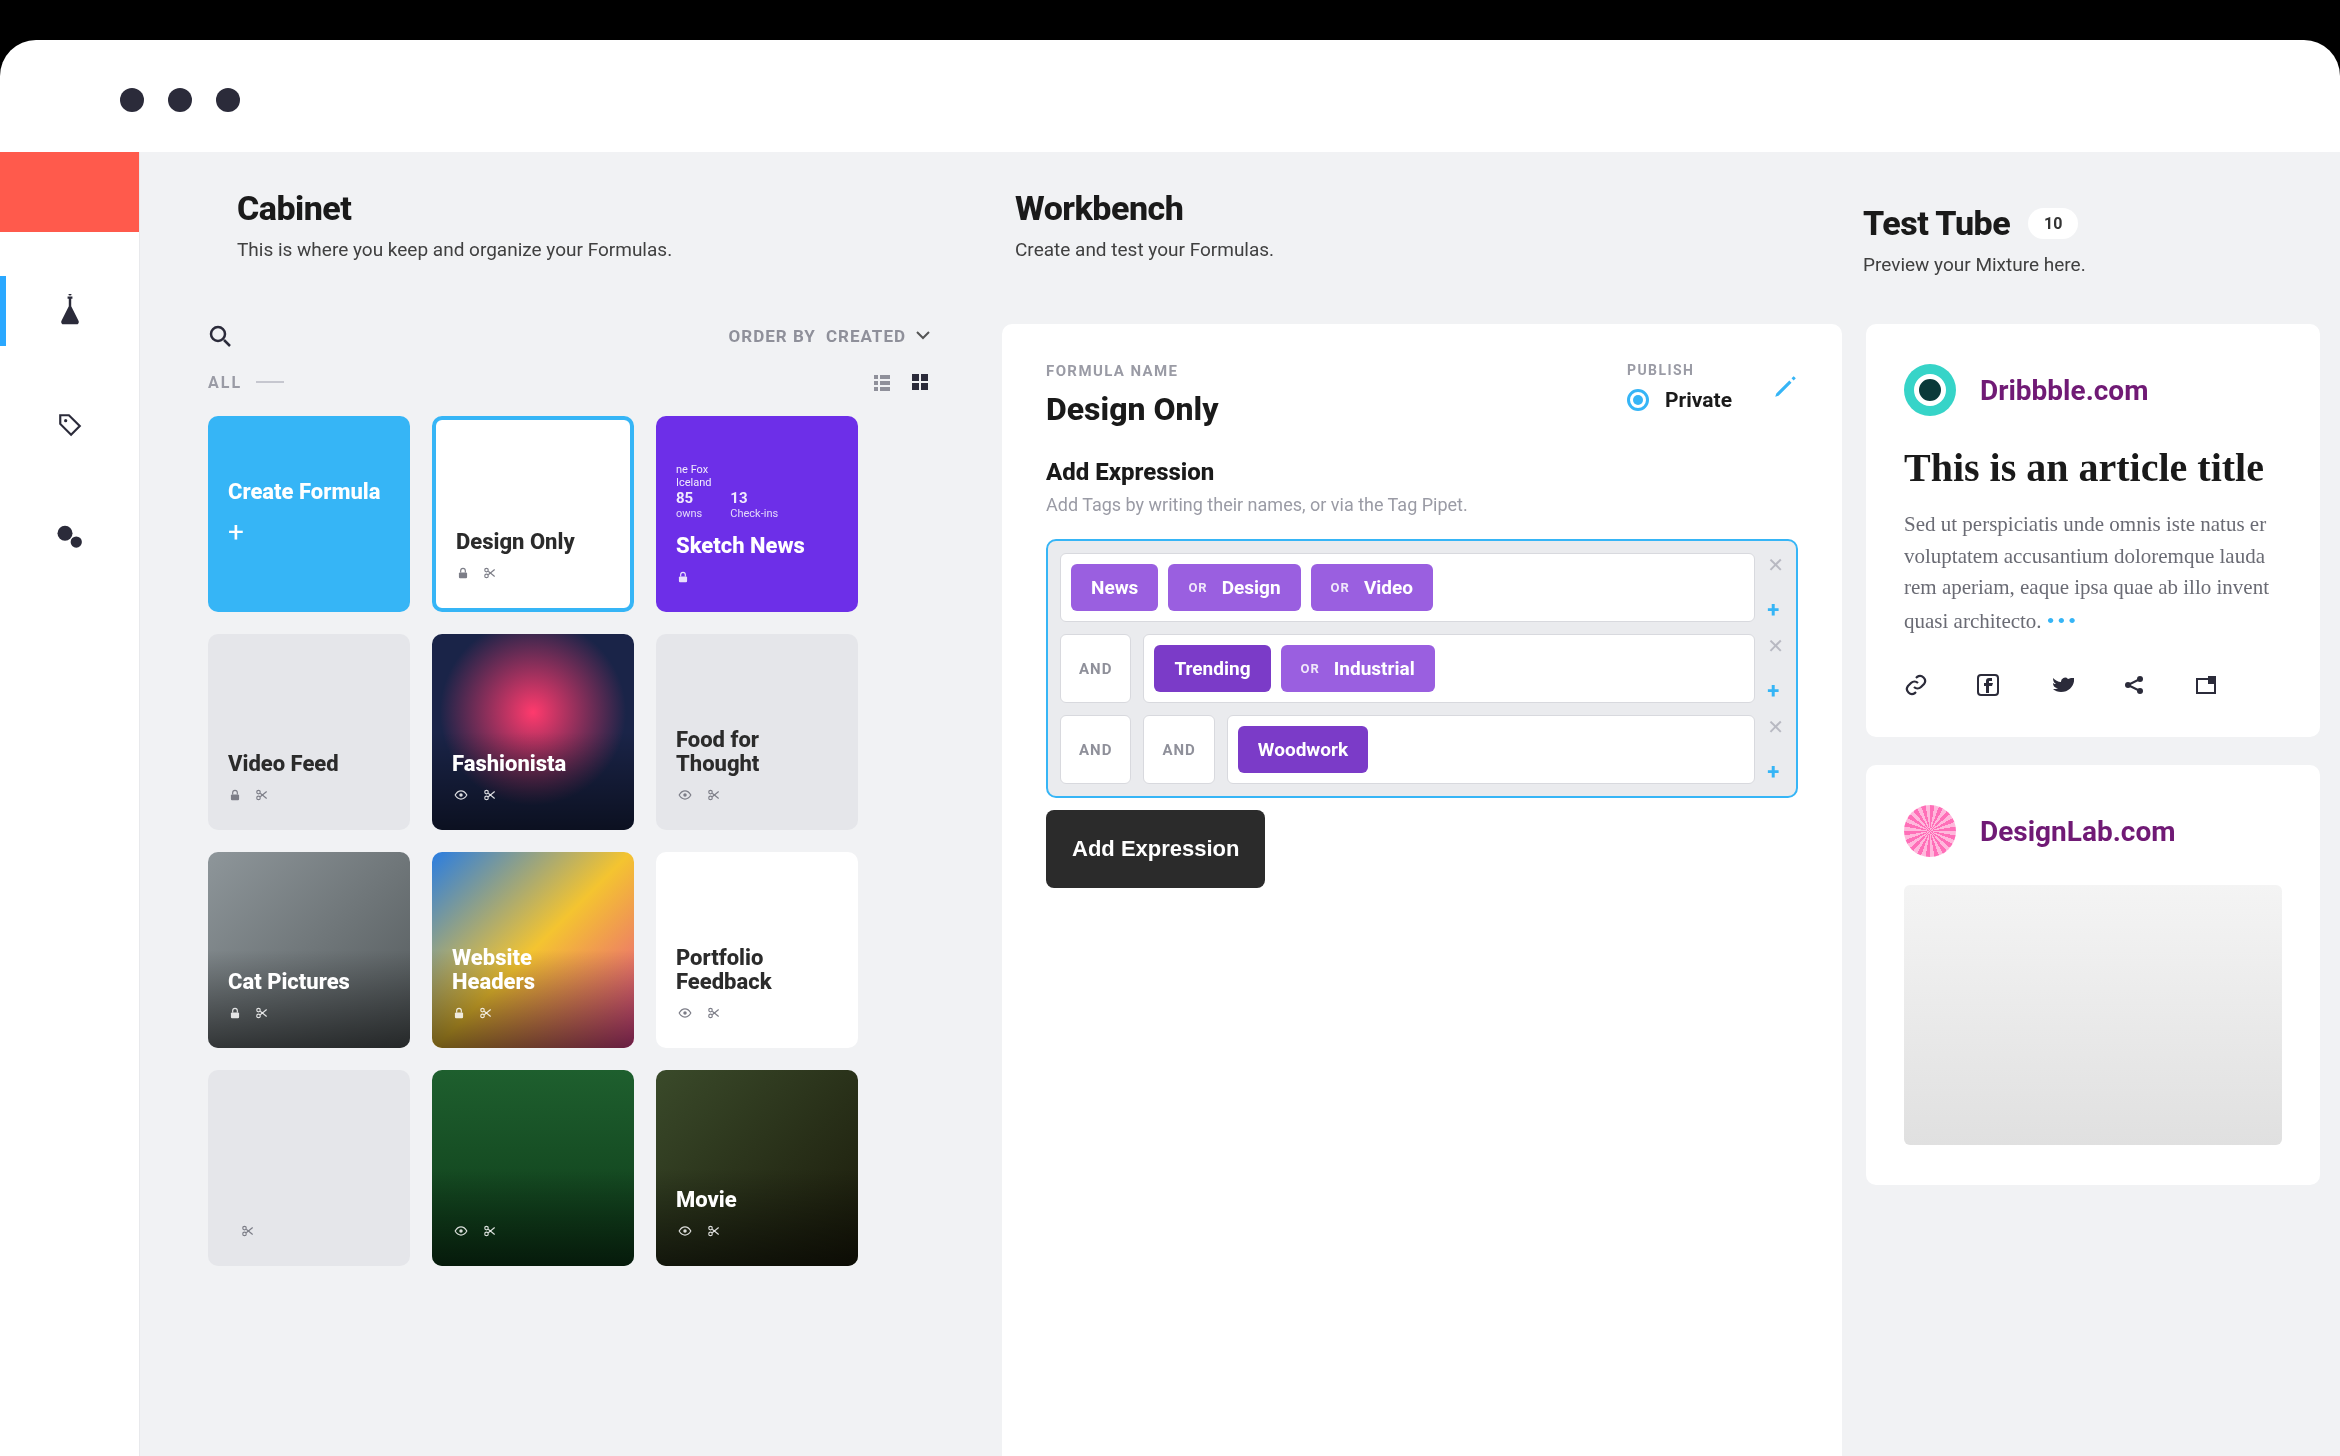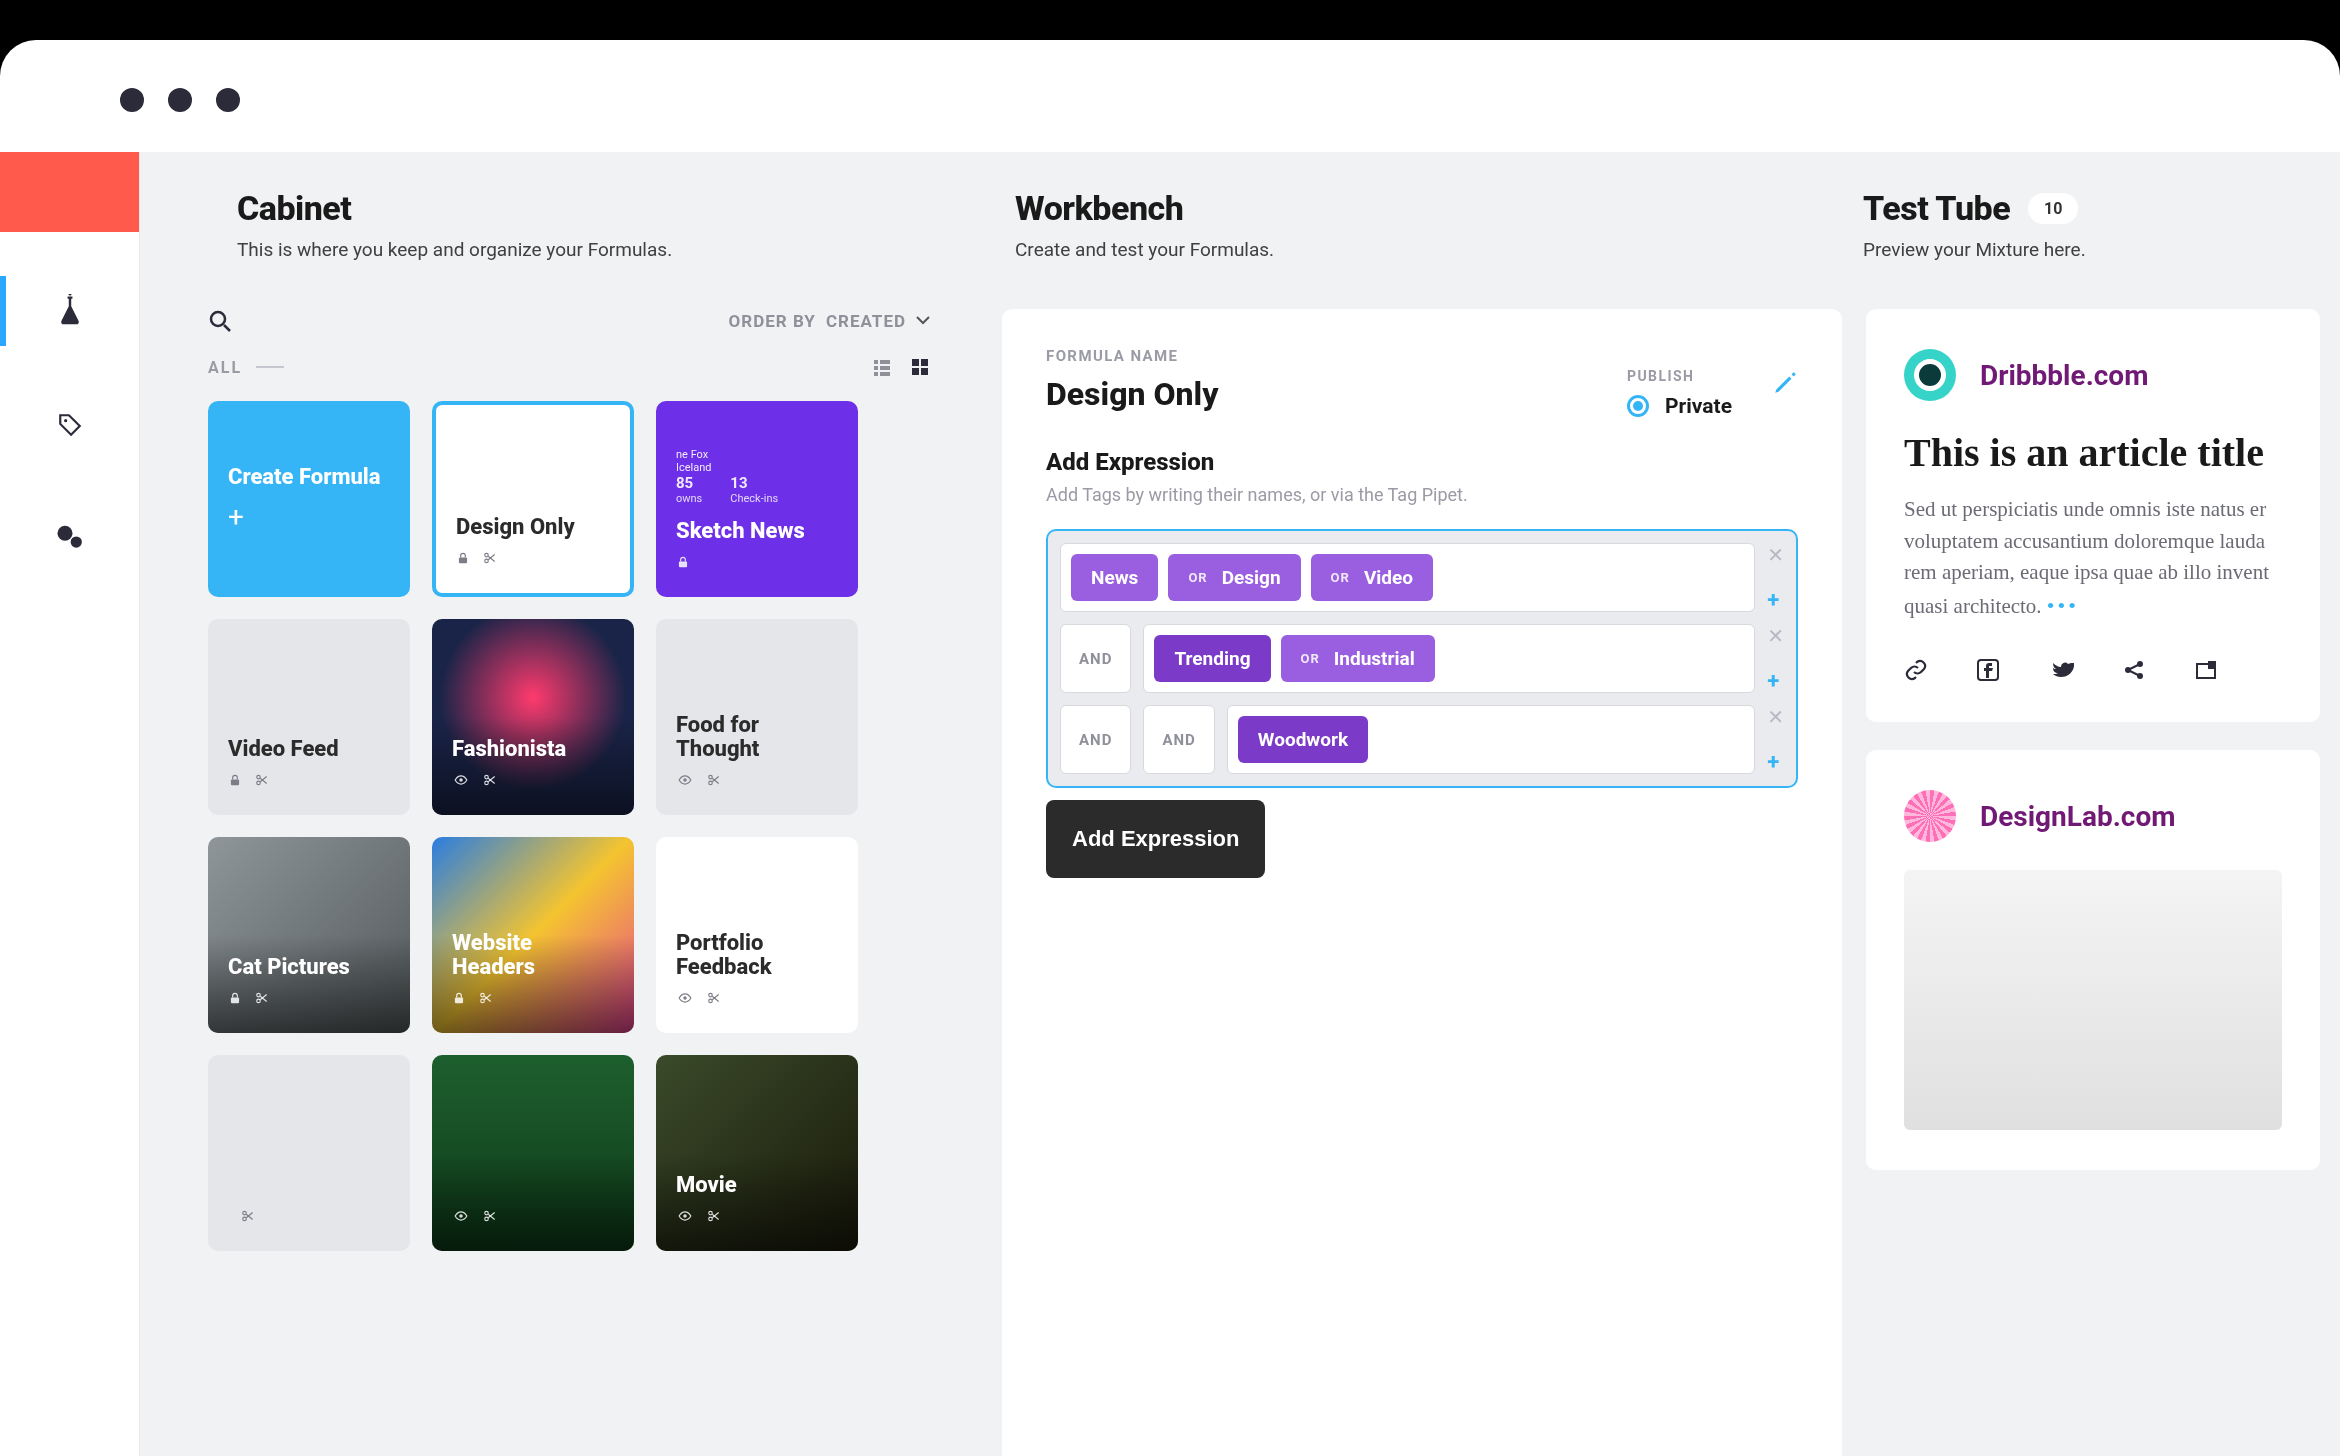--- a/index.html
+++ b/index.html
@@ -100,20 +100,21 @@
 }
 .header-col p {
   font-size: 19px;
   color: #404040;
   margin-top: 10px;
 }
 .header-col .title-row {
   display: flex;
   align-items: center;
   gap: 18px;
+  margin-top: 15px;
 }
 .badge-count {
   background: #fff;
   border-radius: 18px;
   padding: 6px 16px;
   font-size: 16px;
   font-weight: 700;
   color: #333;
 }
 
@@ -276,21 +277,20 @@
 .publish {
   display: flex;
   flex-direction: column;
   gap: 10px;
 }
 .publish .label {
   font-size: 14px;
   color: #9a9ba5;
   letter-spacing: 1.4px;
   font-weight: 700;
-  margin-top: 21px;
 }
 .publish .value {
   display: flex;
   align-items: center;
   gap: 16px;
   font-size: 21px;
   font-weight: 700;
   color: #1a1a1a;
 }
 .radio-dot {

